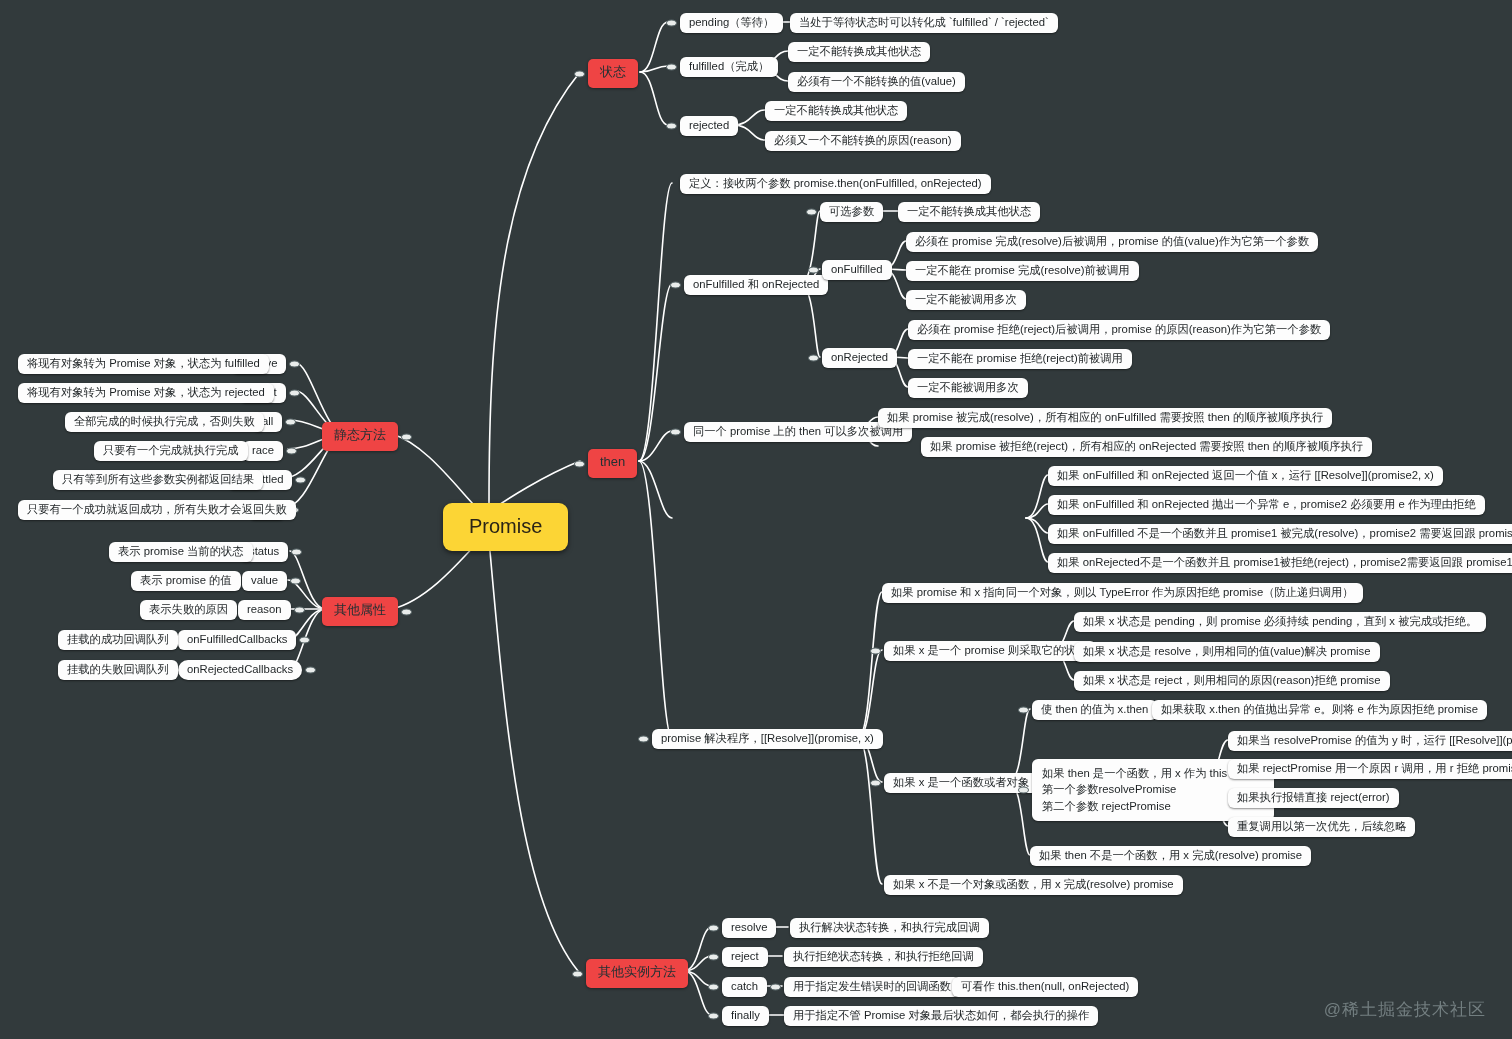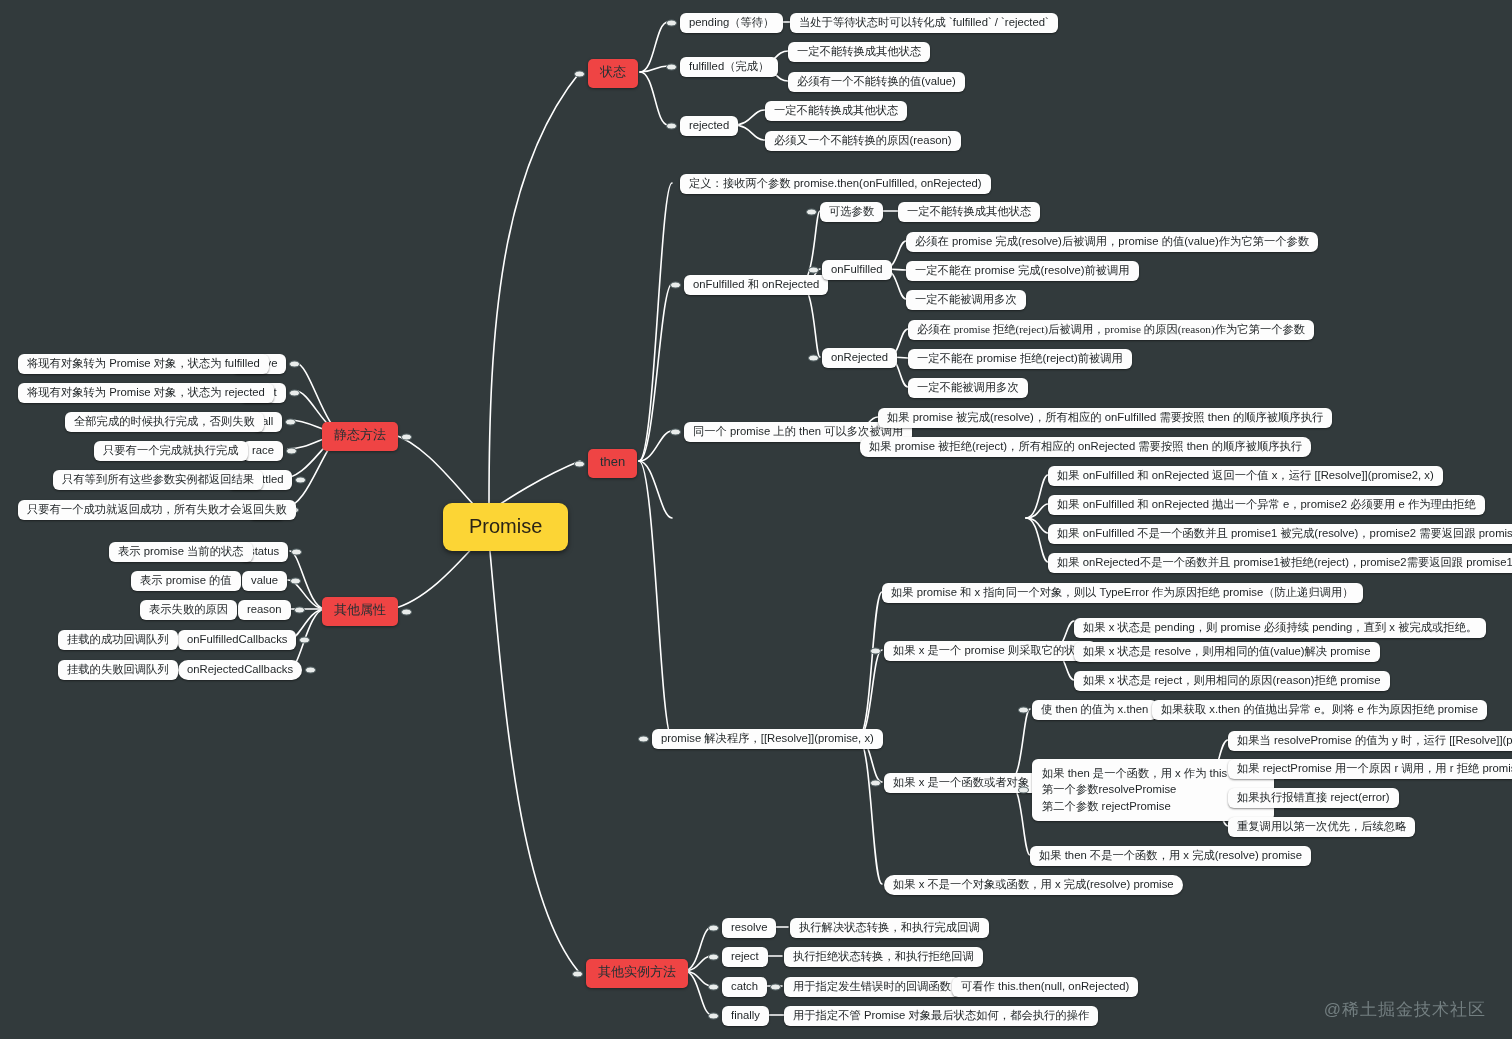--- a/index.html
+++ b/index.html
@@ -265,38 +265,38 @@
     <span>一定不能在 promise 完成(resolve)前被调用</span>
   </div>
   <div class="node pill" style="left:906px; top:290px;">
     <span>一定不能被调用多次</span>
   </div>
 
   <div class="node pill" style="left:822px; top:348px;">
     <span class="knob left"></span>
     <span>onRejected</span>
   </div>
-  <div class="node pill" style="left:908px; top:320px;font-family:Liberation Serif, serif;">
+  <div class="node pill" style="left:908px; top:320px;">
     <span>必须在 promise 拒绝(reject)后被调用，promise 的原因(reason)作为它第一个参数</span>
   </div>
   <div class="node pill" style="left:908px; top:349px;">
     <span>一定不能在 promise 拒绝(reject)前被调用</span>
   </div>
   <div class="node pill" style="left:908px; top:378px;">
     <span>一定不能被调用多次</span>
   </div>
 
   <div class="node pill" style="left:684px; top:422px;">
     <span class="knob left"></span>
     <span>同一个 promise 上的 then 可以多次被调用</span>
   </div>
   <div class="node pill" style="left:878px; top:408px;">
     <span>如果 promise 被完成(resolve)，所有相应的 onFulfilled 需要按照 then 的顺序被顺序执行</span>
   </div>
-  <div class="node pill" style="left:860px; top:437px;border-radius:8px;">
+  <div class="node pill" style="left:921px; top:437px;">
     <span>如果 promise 被拒绝(reject)，所有相应的 onRejected 需要按照 then 的顺序被顺序执行</span>
   </div>
 
   <div class="node pill" style="left:1048px; top:466px;">
     <span>如果 onFulfilled 和 onRejected 返回一个值 x，运行 [[Resolve]](promise2, x)</span>
   </div>
   <div class="node pill" style="left:1048px; top:495px;">
     <span>如果 onFulfilled 和 onRejected 抛出一个异常 e，promise2 必须要用 e 作为理由拒绝</span>
   </div>
   <div class="node pill" style="left:1048px; top:524px;">
@@ -312,21 +312,21 @@
   </div>
 
   <div class="node pill" style="left:882px; top:583px;">
     <span>如果 promise 和 x 指向同一个对象，则以 TypeError 作为原因拒绝 promise（防止递归调用）</span>
   </div>
 
   <div class="node pill" style="left:884px; top:641px;">
     <span class="knob left"></span>
     <span>如果 x 是一个 promise 则采取它的状态</span>
   </div>
-  <div class="node pill" style="left:1074px; top:612px;margin-top:6px;">
+  <div class="node pill" style="left:1074px; top:612px;">
     <span>如果 x 状态是 pending，则 promise 必须持续 pending，直到 x 被完成或拒绝。</span>
   </div>
   <div class="node pill" style="left:1074px; top:642px;">
     <span>如果 x 状态是 resolve，则用相同的值(value)解决 promise</span>
   </div>
   <div class="node pill" style="left:1074px; top:671px;">
     <span>如果 x 状态是 reject，则用相同的原因(reason)拒绝 promise</span>
   </div>
 
   <div class="node pill" style="left:884px; top:773px;">
@@ -358,21 +358,21 @@
     <span>如果执行报错直接 reject(error)</span>
   </div>
   <div class="node pill" style="left:1228px; top:817px;">
     <span>重复调用以第一次优先，后续忽略</span>
   </div>
 
   <div class="node pill" style="left:1030px; top:846px;">
     <span>如果 then 不是一个函数，用 x 完成(resolve) promise</span>
   </div>
 
-  <div class="node pill" style="left:884px; top:875px;border-radius:10px;">
+  <div class="node pill" style="left:884px; top:875px;">
     <span>如果 x 不是一个对象或函数，用 x 完成(resolve) promise</span>
   </div>
 
   <div class="node pill" style="left:232px; top:354px;">
     <span class="knob right"></span>
     <span>resolve</span>
   </div>
   <div class="node pill" style="left:18px; top:354px;">
     <span>将现有对象转为 Promise 对象，状态为 fulfilled</span>
   </div>

